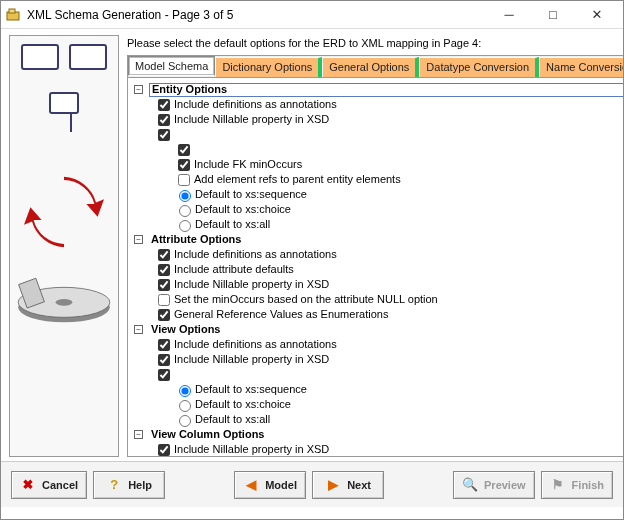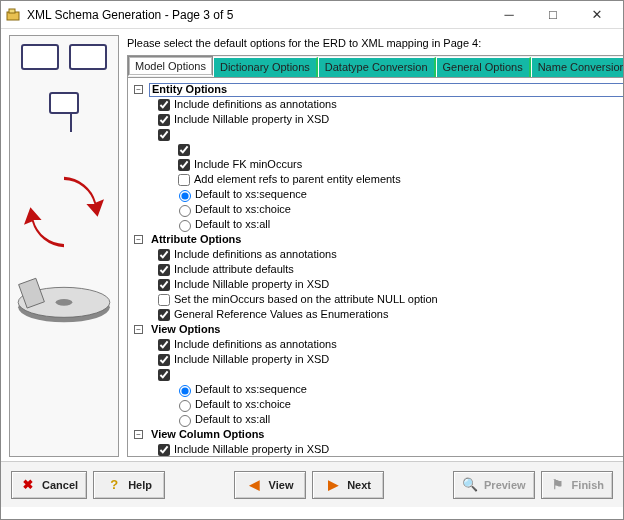--- a/index.html
+++ b/index.html
@@ -46,22 +46,22 @@
     flex:1;
     padding: 6px 10px 4px 4px;
     display:flex; flex-direction:column;
   }
   .instr { font-size: 11px; margin: 2px 0 6px 0; }
   .tabs {
     display:flex; align-items:center; border:1px solid #999; border-bottom:none;
     height: 22px; background:#f0f0f0;
   }
   .tab {
-    padding: 2px 6px; border-right:2px solid #22c55e; border-top:1px solid #fff; border-left:1px solid #fff;
-    font-size:11px; color:#222; background:#14b8a6; height:20px; display:flex; align-items:center;
+    padding: 2px 6px; border-right:4px solid #22c55e; border-top:1px solid #fff; border-left:1px solid #fff;
+    font-size:11px; color:#222; background:#fdba74; height:20px; display:flex; align-items:center;
     white-space:nowrap;
   }
   .tab.active {
     background:#fff; border:1px solid #888; border-bottom:1px solid #fff;
     position:relative; top:-1px; font-weight:normal;
     box-shadow: inset 0 0 0 1px #bbb;
   }
   .treepane {
     border:1px solid #999; flex:1; overflow:auto; background:#fff;
     padding: 4px 2px;
@@ -137,24 +137,24 @@
       <ellipse cx="60" cy="44" rx="55" ry="18" fill="#ddd" stroke="#666"></ellipse>
       <ellipse cx="60" cy="44" rx="10" ry="4" fill="#888"></ellipse>
       <rect x="10" y="18" width="22" height="30" fill="#ccc" stroke="#666" transform="rotate(-20 21 33)"></rect>
     </svg>
   </div>
 
   <div class="rightarea">
     <div class="instr">Please select the default options for the ERD to XML mapping in Page 4:</div>
 
     <div class="tabs">
-      <div class="tab active">Model Options</div>
+      <div class="tab active">Model Schema</div>
       <div class="tab">Dictionary Options</div>
+      <div class="tab">General Options</div>
       <div class="tab">Datatype Conversion</div>
-      <div class="tab">General Options</div>
       <div class="tab">Name Conversion</div>
 
     </div>
 
     <div class="treepane">
 
       <div class="tree-row indent0">
         <span class="toggle">−</span>
         <span class="section-head">Entity Options</span>
       </div>
@@ -264,21 +264,21 @@
     <span class="icon ic-x">✖</span>
     <span>Cancel</span>
   </div>
   <div class="btn">
     <span class="icon ic-q">?</span>
     <span>Help</span>
   </div>
   <div class="spacerflex"></div>
   <div class="btn">
     <span class="icon ic-back">◀</span>
-    <span>View</span>
+    <span>Model</span>
   </div>
   <div class="btn">
     <span class="icon ic-next">▶</span>
     <span>Next</span>
   </div>
   <div class="spacerflex"></div>
   <div class="btn disabled">
     <span class="icon">🔍</span>
     <span>Preview</span>
   </div>

